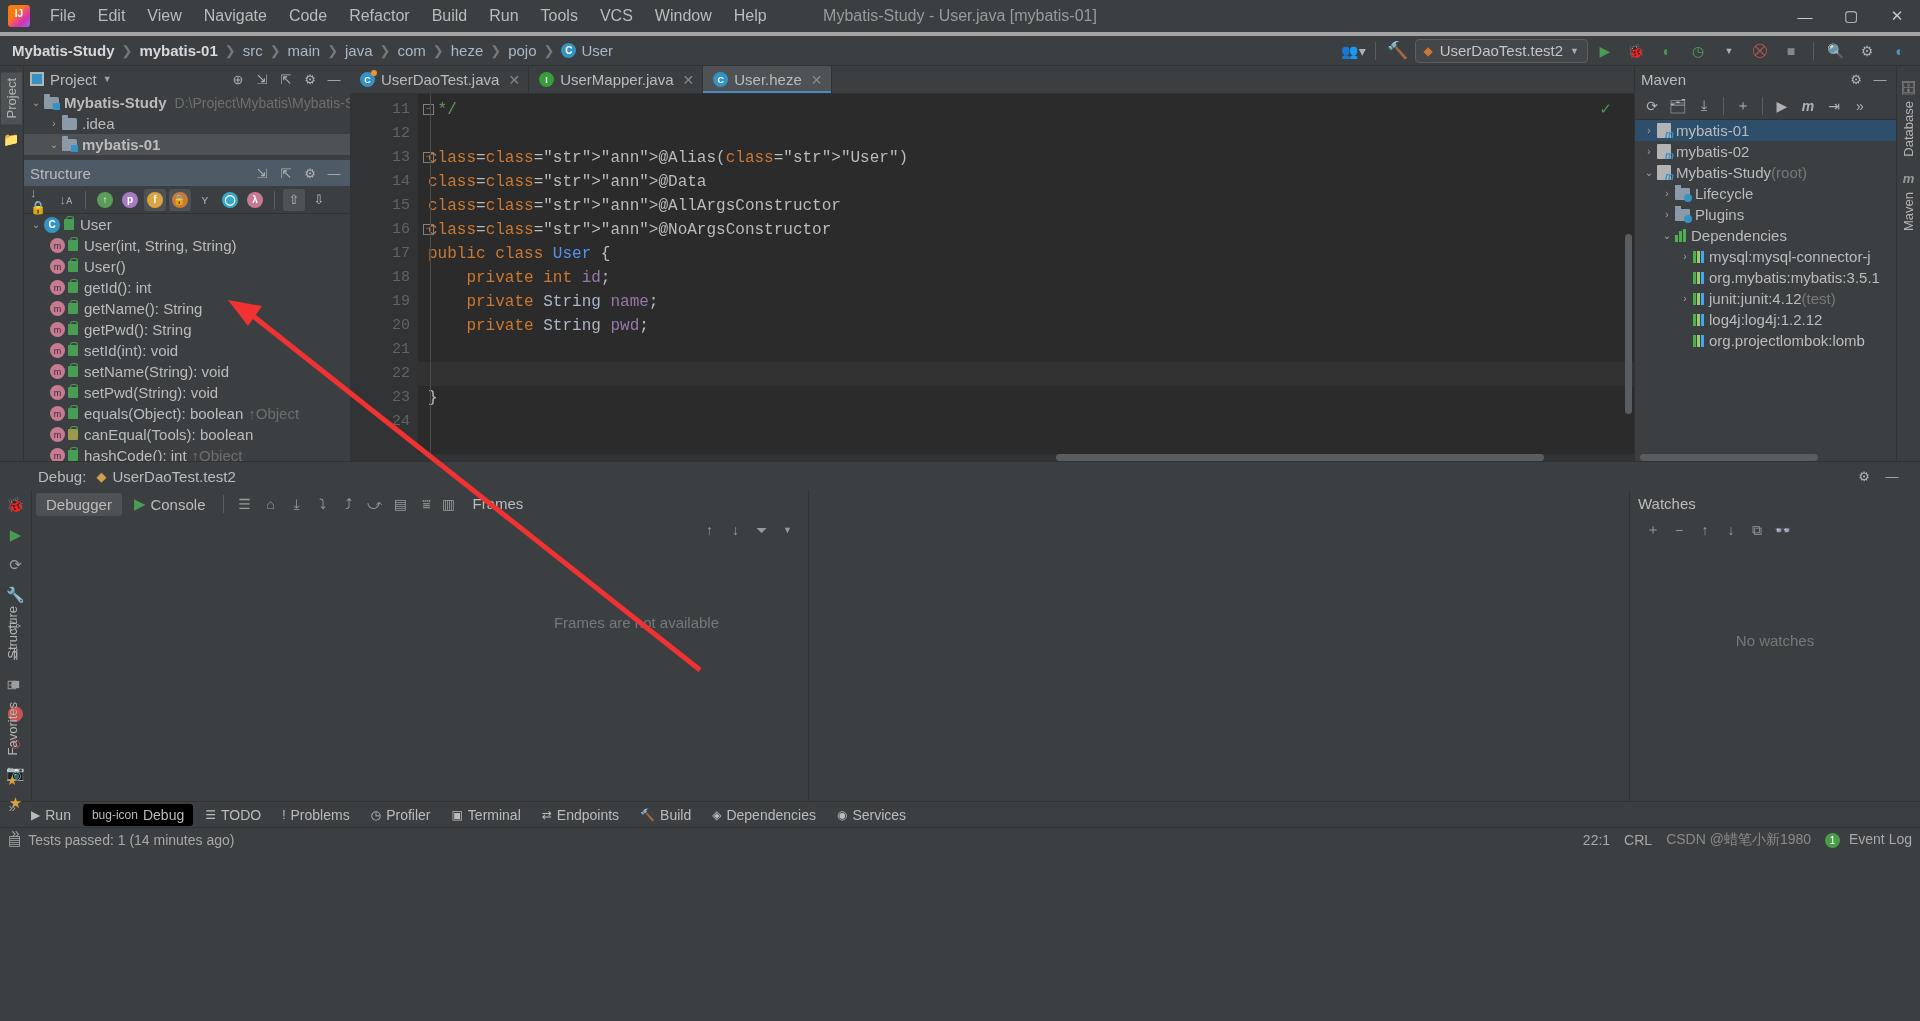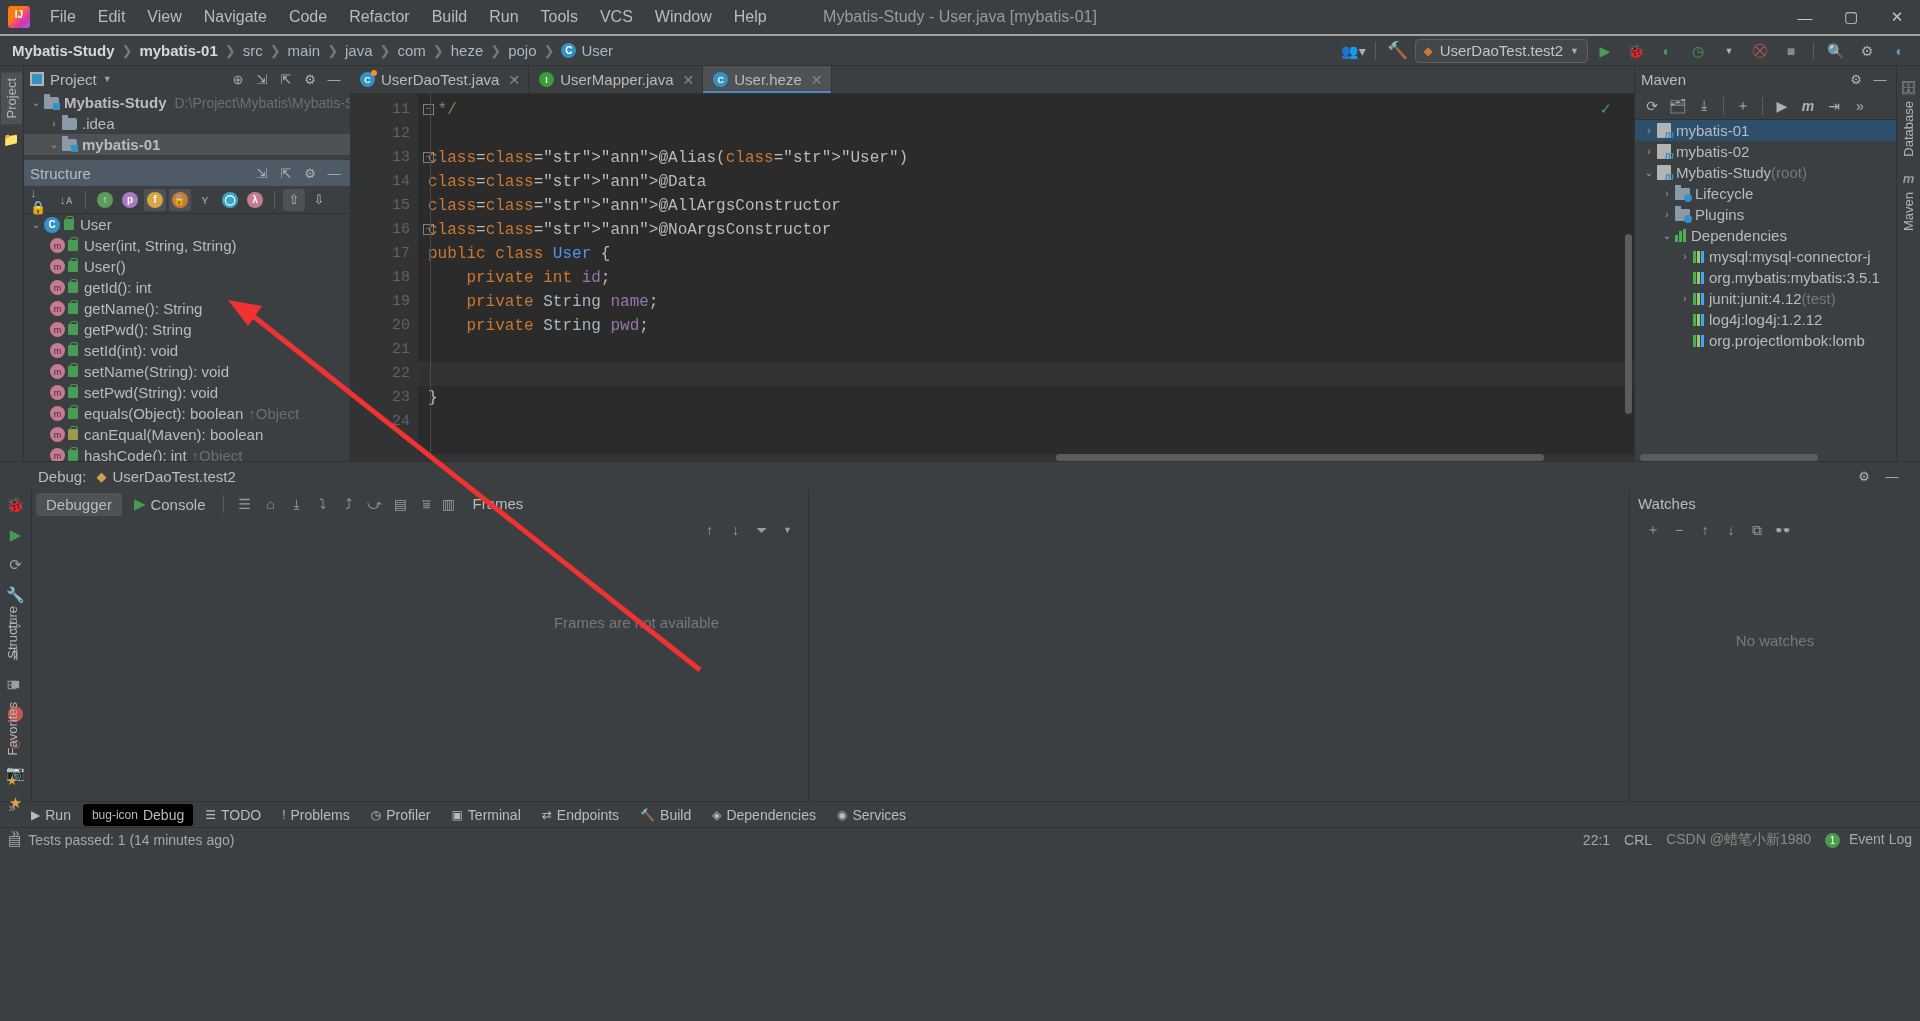--- a/index.html
+++ b/index.html
@@ -9,21 +9,21 @@
     font-family: "Liberation Sans", sans-serif;
     color: #bbbbbb;
     overflow: hidden;
     font-size: 16px;
   }
   .ide { position: relative; width: 1920px; height: 1021px; background: #3c3f41; }
 
   
   .titlebar {
     height: 36px; background: #3c3f41; display: flex; align-items: center;
-    border-bottom: 2px solid #a3a3a3; position: relative;
+    border-bottom: 4px solid #a3a3a3; position: relative;
   }
   .ij-logo {
     width: 22px; height: 22px; margin: 0 10px 0 8px; border-radius: 3px;
     background: linear-gradient(135deg,#f97a12 0%,#f97a12 38%,#ed4c7e 55%,#d233b0 72%,#8f6ee6 100%);
     position: relative; flex: none;
   }
   .ij-logo::after {
     content: "IJ"; position: absolute; left: 0; right: 0; top: 3px;
     font-size: 10px; font-weight: bold; text-align: center; color: #fff;
   }
@@ -446,21 +446,21 @@
             </div>
             <div class="trow" style="padding-left: 26px;">
               <span class="m-icon">m</span>
               <span class="lock"></span>
               <span class="tlabel">equals(Object): boolean</span>
               <span class="ovr">↑Object</span>
             </div>
             <div class="trow" style="padding-left: 26px;">
               <span class="m-icon">m</span>
               <span class="lock prot"></span>
-              <span class="tlabel">canEqual(Maven): boolean</span>
+              <span class="tlabel">canEqual(Tools): boolean</span>
             </div>
             <div class="trow" style="padding-left: 26px;">
               <span class="m-icon">m</span>
               <span class="lock"></span>
               <span class="tlabel">hashCode(): int</span>
               <span class="ovr">↑Object</span>
             </div>
           </div>
       </div>
     </div>

